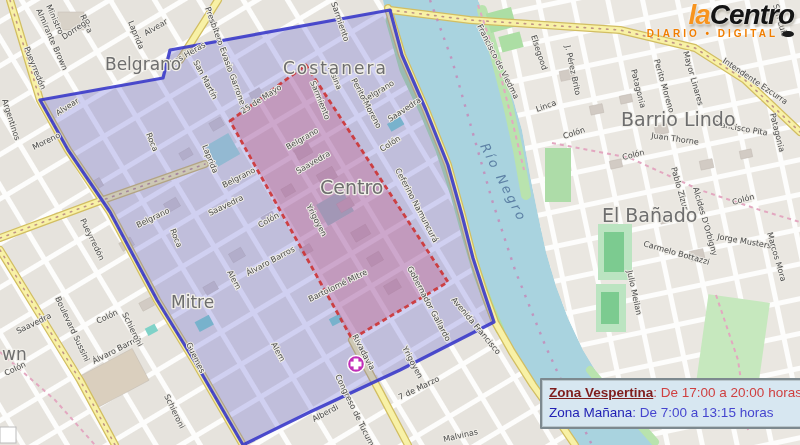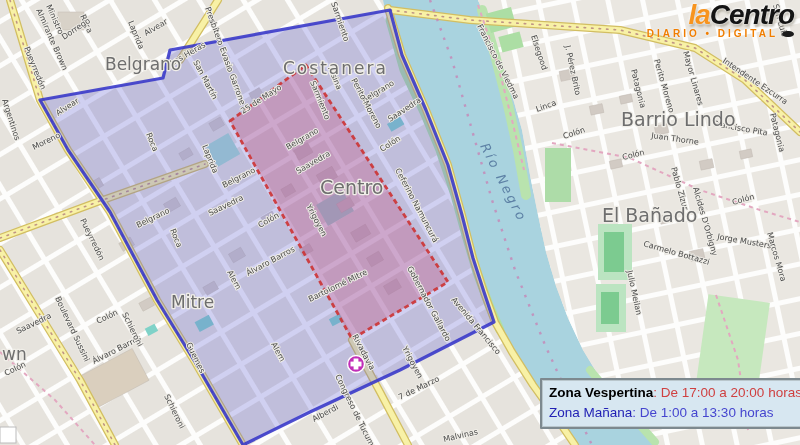--- a/index.html
+++ b/index.html
@@ -12,21 +12,21 @@
   .dist{font-family:"DejaVu Sans",sans-serif;fill:#6e6e6e;
       paint-order:stroke;stroke:#F0EEE8;stroke-width:2.6px;stroke-linejoin:round;}
   .water{font-family:"DejaVu Sans",sans-serif;font-style:italic;fill:#5D81A5;
       paint-order:stroke;stroke:#A9D3DF;stroke-width:1.5px;}
 
   
   .legend{position:absolute;left:540px;top:378px;width:250px;
       background:#D7E7F1;border:2px solid #7d898f;border-radius:1px;
       padding:3px 7px 4px 7px;line-height:20px;box-shadow:0 0 0 1px #b9c6cc inset;}
   .lrow{white-space:nowrap;font-size:13.5px;}
-  .lrow.red .lname{color:#000000;font-weight:bold;}
+  .lrow.red .lname{color:#7f1d1d;font-weight:bold;text-decoration:underline;}
   .lrow.red .ltime{color:#cf4040;}
   .lrow.blue .lname{color:#2222b5;font-weight:normal;}
   .lrow.blue .ltime{color:#4545cf;}
 
   
   .logo{position:absolute;right:6px;top:1px;text-align:right;}
   .logo-line{font-style:italic;font-weight:900;font-size:28px;letter-spacing:-1px;
       line-height:28px;
       text-shadow:0 0 3px #fff,0 0 3px #fff,1px 2px 3px rgba(60,50,20,.55);}
   .lg-la{color:#F7941E;text-align:center;}
@@ -250,21 +250,21 @@
         <text x="2" y="360" font-size="17" class="dist">wn</text>
         <text x="480" y="146" transform="rotate(63 480 146)" font-size="13" letter-spacing="2.5" class="water">Río Negro</text>
       </g>
   </svg>
 
   <div class="legend">
     <div class="lrow red">
       <span class="lname">Zona Vespertina</span><span class="ltime">: De 17:00 a 20:00 horas</span>
     </div>
     <div class="lrow blue">
-      <span class="lname">Zona Mañana</span><span class="ltime">: De 1:00 a 13:30 horas</span>
+      <span class="lname">Zona Mañana</span><span class="ltime">: De 7:00 a 13:15 horas</span>
     </div>
   </div>
 
   <div class="logo">
     <div class="logo-line">
       <span class="lg-la">la</span><span class="lg-rest">Centro</span>
     </div>
     <div class="logo-tag">
       <span>DIARIO • DIGITAL</span>
         <span class="logo-mark"></span>

